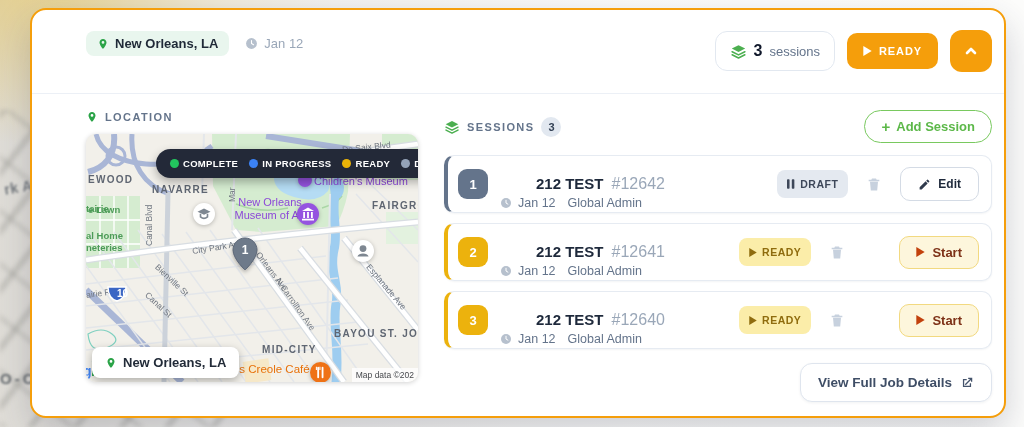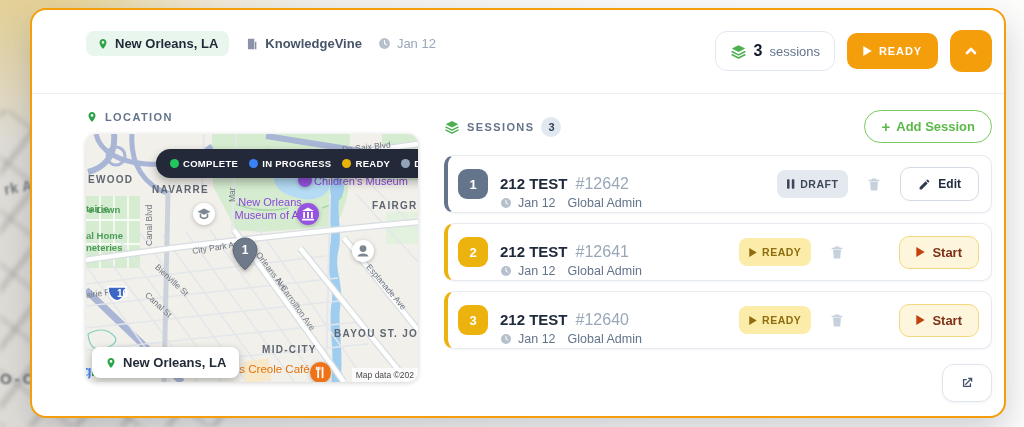--- a/index.html
+++ b/index.html
@@ -71,21 +71,21 @@
   .col-sessions{flex:1;display:flex;flex-direction:column;min-width:0;}
   .sess-head{display:flex;align-items:center;justify-content:space-between;margin:8px 0 12px 0;}
   .btn-add{display:flex;align-items:center;gap:6px;background:#fff;border:1.5px solid #79c95f;color:#5cb849;border-radius:18px;padding:8px 16px;font-size:13px;font-weight:bold;cursor:pointer;font-family:inherit;}
   .rows{display:flex;flex-direction:column;gap:10px;}
   .srow{display:flex;align-items:center;gap:12px;background:#fff;border:1px solid #e6ebf2;border-left:4px solid #64748b;border-radius:10px;height:58px;padding:0 12px 0 10px;box-shadow:0 1px 2px rgba(16,30,54,.05);box-sizing:border-box;}
   .srow.ready{border-left-color:#ecb20d;}
   .num{width:30px;height:30px;border-radius:9px;background:#64748b;color:#fff;font-size:13px;font-weight:800;display:flex;align-items:center;justify-content:center;flex:0 0 auto;}
   .srow.ready .num{background:#ecb20d;}
   .srow-txt{display:flex;flex-direction:column;gap:3px;min-width:0;}
   .srow-title{display:flex;align-items:baseline;gap:8px;}
-  .s-name{font-size:15px;font-weight:800;color:#1e293b;}
+  .s-name{font-size:15px;font-weight:800;color:#1e293b;margin-left:36px;}
   .s-id{font-size:16px;color:#9aa7b8;margin-top:16px;}
   .s-meta{display:flex;align-items:center;gap:6px;font-size:12.5px;color:#64748b;}
   .s-owner{margin-left:6px;}
   .srow-right{margin-left:auto;display:flex;align-items:center;gap:18px;}
   .st-badge{display:flex;align-items:center;gap:5px;border-radius:8px;padding:8px 10px;font-size:10.5px;font-weight:800;letter-spacing:.5px;}
   .st-draft{background:#e4e9f0;color:#3d4759;}
   .st-ready{background:#fbeda9;color:#8f6c0e;}
   .trash{background:none;border:none;padding:0;cursor:pointer;display:flex;}
   .btn-edit{display:flex;align-items:center;gap:7px;background:#fff;border:1px solid #d4dbe5;border-radius:10px;padding:9px 17px;font-size:12px;font-weight:bold;color:#1e293b;cursor:pointer;font-family:inherit;}
   .btn-start{display:flex;align-items:center;gap:7px;background:#fdf6dc;border:1.5px solid #f2d980;border-radius:10px;padding:8px 16px;font-size:13px;font-weight:bold;color:#7d3117;cursor:pointer;font-family:inherit;margin-left:36px;}
@@ -104,26 +104,20 @@
 <div class="card">
 
   <div class="hdr">
     <div>
       <div class="meta-row">
         <span class="loc-chip">
           <svg width="12" height="14" viewBox="0 0 24 24">
               <path d="M12 2C8.1 2 5 5.1 5 9c0 5.2 7 13 7 13s7-7.8 7-13c0-3.9-3.1-7-7-7zm0 9.5A2.5 2.5 0 1 1 12 6a2.5 2.5 0 0 1 0 5.5z" fill="#2aa347"></path>
             </svg>
           <span>New Orleans, LA</span>
-        </span>
-        <span class="meta-item">
-          <svg width="14" height="14" viewBox="0 0 24 24">
-              <path fill="#8a94a6" d="M5 3h11v18H5V3zm3 3h2v2H8V6zm4 0h2v2h-2V6zM8 10h2v2H8v-2zm4 0h2v2h-2v-2zM8 14h2v2H8v-2zm4 0h2v2h-2v-2zM9.5 18h3v3h-3v-3zM17 8h2.5v13H17V8z"></path>
-            </svg>
-          <span>KnowledgeVine</span>
         </span>
         <span class="meta-item dim">
           <svg width="13" height="13" viewBox="0 0 24 24">
               <circle cx="12" cy="12" r="10" fill="#b6c0cd"></circle>
               <path d="M12 6.5V12l3.8 2.3" stroke="#fff" stroke-width="2" fill="none" stroke-linecap="round"></path>
             </svg>
           <span>Jan 12</span>
         </span>
       </div>
     </div>
@@ -431,20 +425,21 @@
                 </svg>
               <span>Start</span>
             </button>
           </div>
         </div>
 
       </div>
 
       <div class="sess-foot">
         <button class="btn-details">
+          <span>View Full Job Details</span>
           <svg width="14" height="14" viewBox="0 0 24 24">
               <path d="M14 3h7v7h-2.2V6.8l-9 9-1.6-1.6 9-9H14V3z" fill="#44536b"></path>
               <path d="M5 5h6.5v2.2H7.2v9.6h9.6v-4.3H19V19H5V5z" fill="#44536b"></path>
             </svg>
         </button>
       </div>
     </div>
 
   </div>
 </div>

